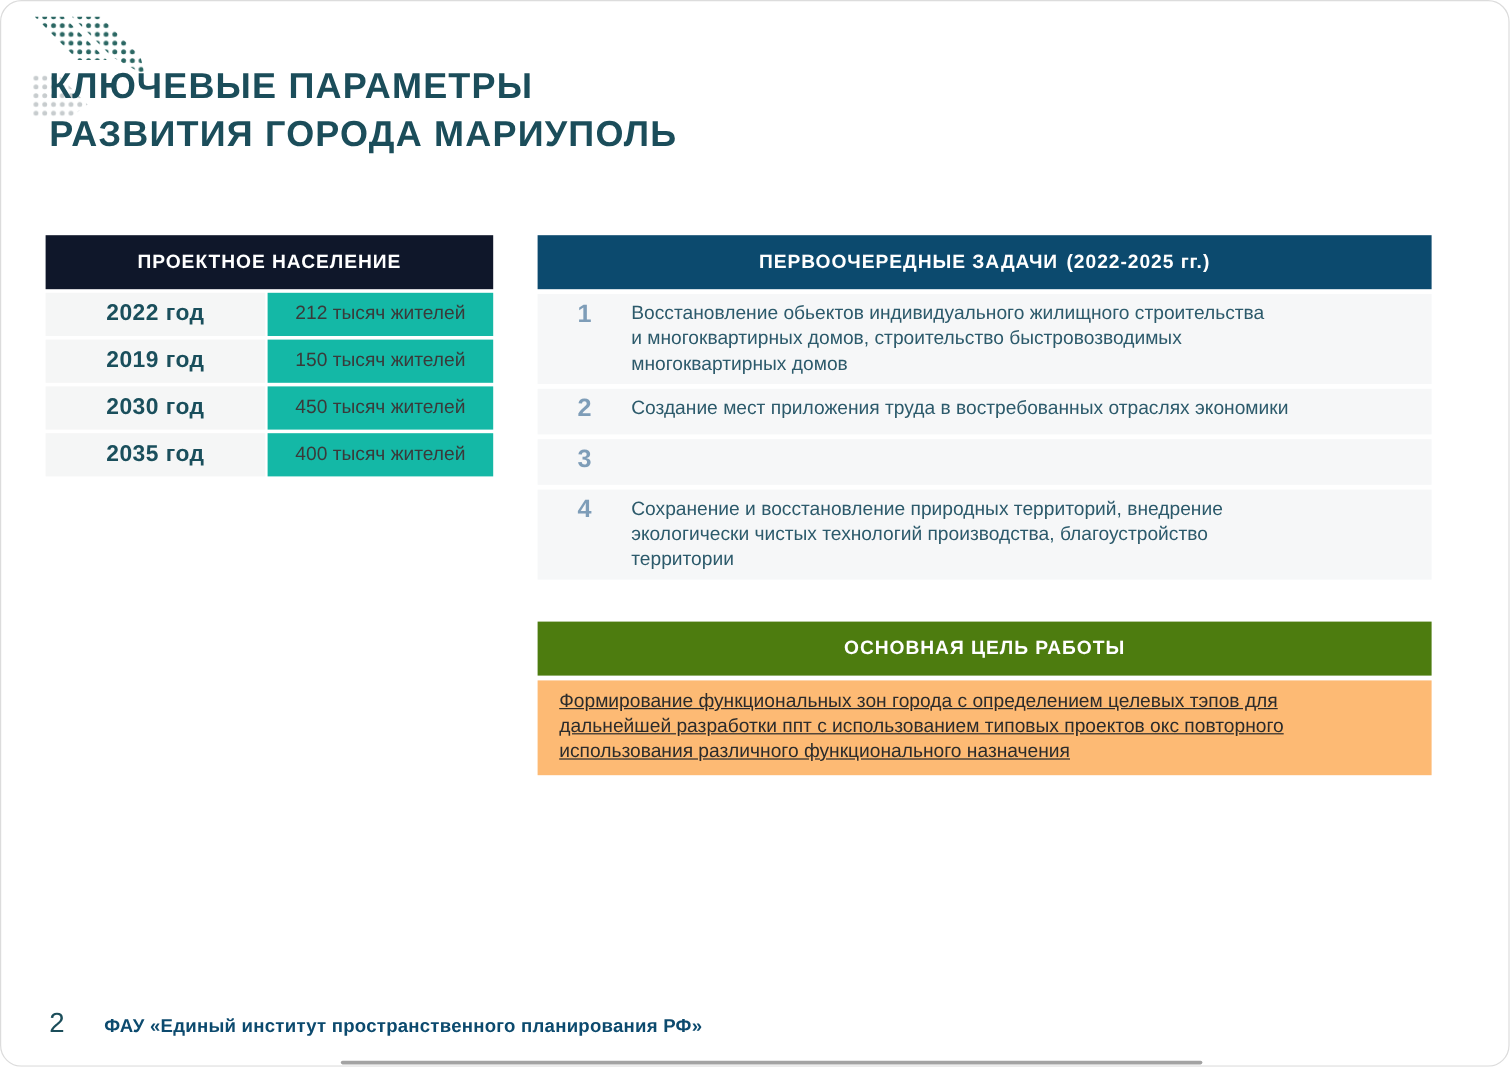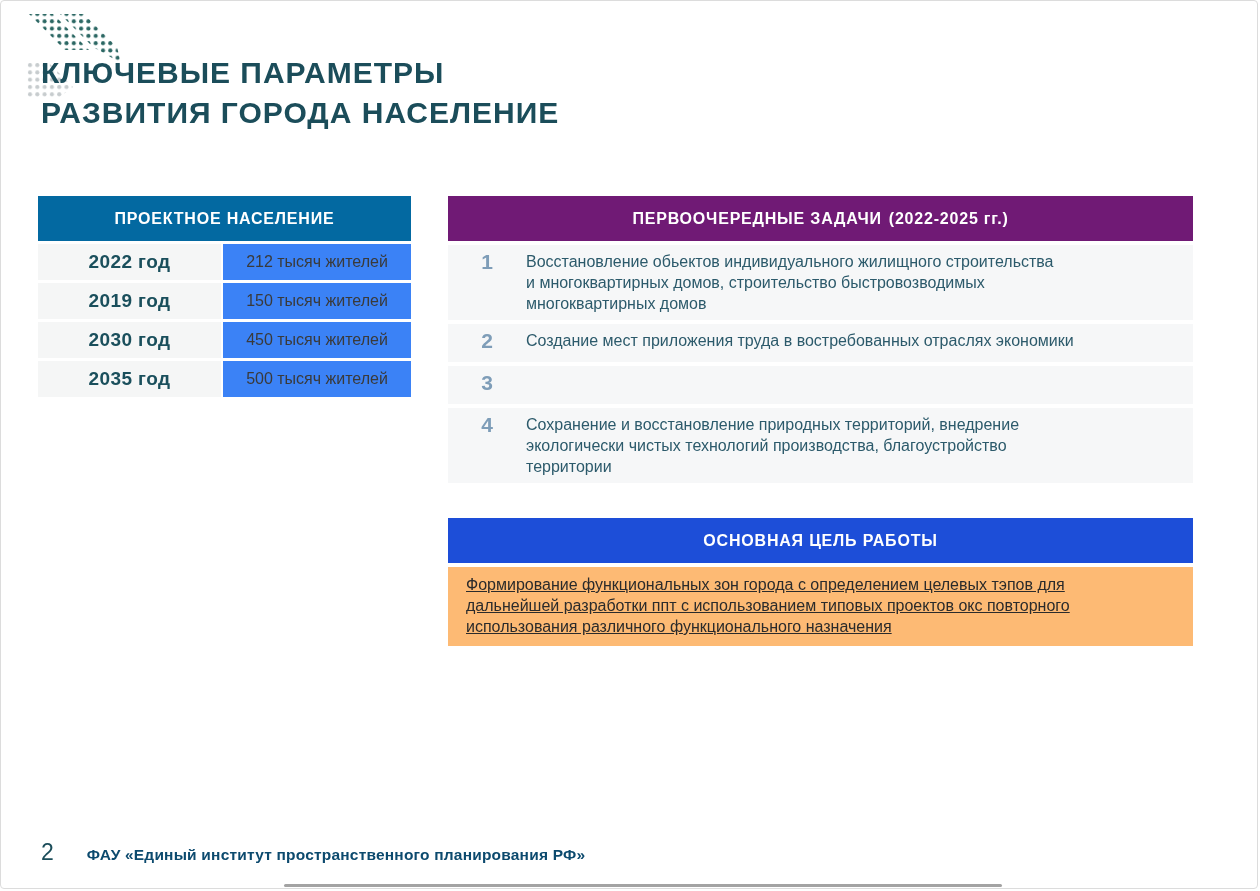--- a/index.html
+++ b/index.html
@@ -1,62 +1,62 @@
 <!DOCTYPE html>
 <html><head>
 <meta charset="utf-8">
 <style>
   html, body { margin:0; padding:0; background:#ffffff; font-family:"Liberation Sans", sans-serif; }
   .page {
     position:relative; width:1258px; height:889px; box-sizing:border-box;
-    background:#ffffff; border:1px solid #dcdcdc; border-radius:4px; overflow:hidden;
+    background:#ffffff; border:1px solid #dcdcdc; border-radius:18px; overflow:hidden;
   }
   
   .logo { position:absolute; left:26px; top:10px; width:100px; height:96px; }
   
   .title {
     position:absolute; left:40px; top:52px;
     font-size:30px; font-weight:700; letter-spacing:1px;
     color:#1b4d5a; line-height:40px; white-space:nowrap;
   }
   
   .panel-header {
     height:45px; display:flex; align-items:center; justify-content:center;
     color:#ffffff; font-size:16px; font-weight:700; letter-spacing:0.8px;
   }
   .header-suffix { font-weight:700; margin-left:7px; }
   
   .pop-table { position:absolute; left:37px; top:195px; width:373px; }
-  .pop-header { background:#0369a1; }
+  .pop-header { background:#0f172a; }
   .pop-row { display:flex; margin-top:3px; height:36px; }
   .pop-cell-year {
     flex:0 0 183px; margin-right:2px; background:#f5f6f6;
     display:flex; align-items:center; justify-content:center;
     font-size:19px; font-weight:700; color:#1a4f5c; letter-spacing:0.4px;
   }
   .pop-cell-value {
-    flex:1; background:#3b82f6;
+    flex:1; background:#14b8a6;
     display:flex; align-items:center; justify-content:center;
     font-size:16px; color:#3a3a3a;
   }
   
   .tasks-panel { position:absolute; left:447px; top:195px; width:745px; }
-  .tasks-header { background:#701a75; }
+  .tasks-header { background:#0c4a6e; }
   .task-item { display:flex; margin-top:4px; background:#f6f7f8; padding:4px 0; min-height:30px; align-items:flex-start; }
   .task-number {
     flex:0 0 78px; text-align:center; font-size:21px; font-weight:700;
     color:#7e9db8; line-height:22px; padding-top:2px;
   }
   .task-text {
     font-size:16px; line-height:21px; color:#2c5a6b;
     padding:2px 40px 2px 0; white-space:pre-line;
   }
   
   .goal-panel { position:absolute; left:447px; top:517px; width:745px; }
-  .goal-header { background:#1d4ed8; }
+  .goal-header { background:#4d7c0f; }
   .goal-body {
     margin-top:4px; background:#fdba74; padding:7px 14px 9px 18px;
     font-size:16px; line-height:21px; color:#2b2b2b; white-space:pre-line;text-decoration:underline;
   }
   
   .footer { position:absolute; left:40px; top:838px; display:flex; align-items:baseline; }
   .page-number { font-size:23px; font-weight:400; color:#1b4d5a; }
   .footer-org { margin-left:33px; font-size:15.5px; font-weight:700; color:#0c4a6e; letter-spacing:0.2px; }
   
   .bottom-bar {
@@ -81,40 +81,40 @@
       </defs>
       <polygon points="2,3 26,3 62,39 38,39" fill="url(#dotsDark)"></polygon>
       <polygon points="33,3 57,3 90,36 66,36" fill="url(#dotsDark)"></polygon>
       <polygon points="66,36 90,36 94,52" fill="url(#dotsDark)"></polygon>
       <polygon points="0,52 22,52 46,76 30,88 0,88" fill="url(#dotsGray)"></polygon>
     </svg>
   </div>
 
   <div class="title">
     <div>КЛЮЧЕВЫЕ ПАРАМЕТРЫ</div>
-    <div>РАЗВИТИЯ ГОРОДА НАСЕЛЕНИЕ</div>
+    <div>РАЗВИТИЯ ГОРОДА МАРИУПОЛЬ</div>
   </div>
 
   <div class="pop-table">
     <div class="panel-header pop-header">ПРОЕКТНОЕ НАСЕЛЕНИЕ</div>
     <div class="pop-row">
       <div class="pop-cell-year">2022 год</div>
       <div class="pop-cell-value">212 тысяч жителей</div>
     </div>
     <div class="pop-row">
       <div class="pop-cell-year">2019 год</div>
       <div class="pop-cell-value">150 тысяч жителей</div>
     </div>
     <div class="pop-row">
       <div class="pop-cell-year">2030 год</div>
       <div class="pop-cell-value">450 тысяч жителей</div>
     </div>
     <div class="pop-row">
       <div class="pop-cell-year">2035 год</div>
-      <div class="pop-cell-value">500 тысяч жителей</div>
+      <div class="pop-cell-value">400 тысяч жителей</div>
     </div>
   </div>
 
   <div class="tasks-panel">
     <div class="panel-header tasks-header">
       <span>ПЕРВООЧЕРЕДНЫЕ ЗАДАЧИ</span>
       <span class="header-suffix">(2022-2025 гг.)</span>
     </div>
     <div class="task-item">
       <div class="task-number">1</div>

